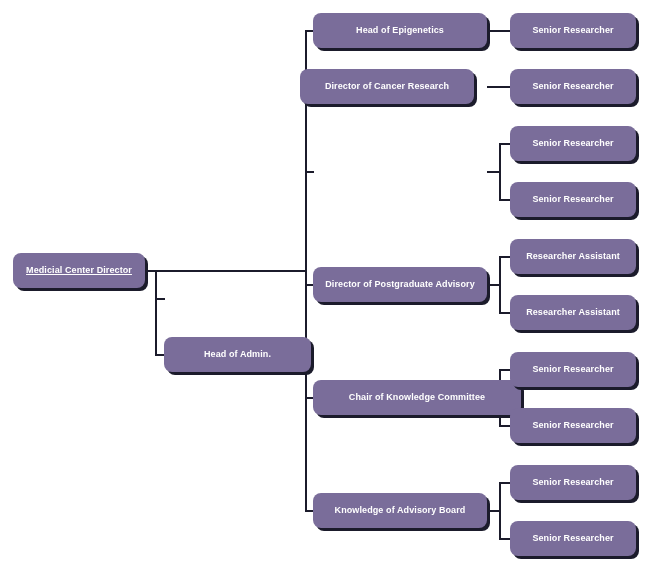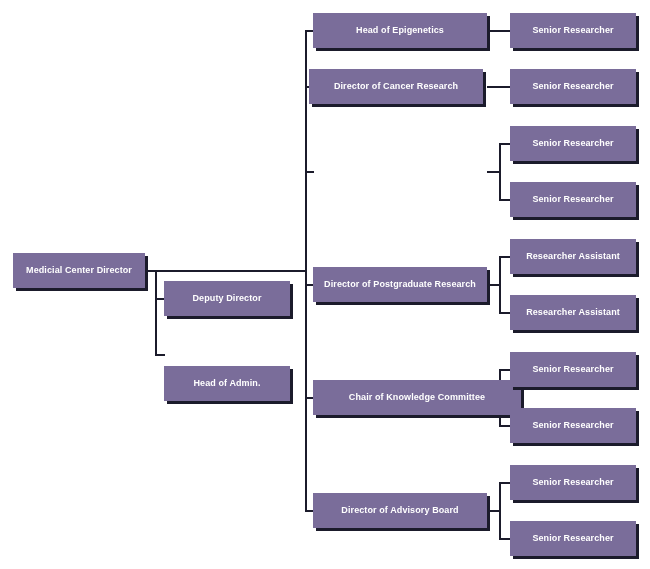--- a/index.html
+++ b/index.html
@@ -28,20 +28,21 @@
     align-items: center;
     justify-content: center;
     text-align: center;
     font-size: 9px;
     font-weight: bold;
     letter-spacing: 0.1px;
     line-height: 11px;
     padding: 0 4px;
     box-shadow: 3px 3px 0 0 #1b1b2b;
     z-index: 3;
+    border-radius: 8px;
   }
   .node .node-label {
     display: block;
     width: 100%;
     white-space: nowrap;
     overflow: hidden;
     text-overflow: ellipsis;
   }
   
   .edge {
@@ -89,45 +90,42 @@
   <div class="edge h" style="left:487px; top:397px; width:14px;"></div>
   <div class="edge v" style="left:499px; top:369px; height:58px;"></div>
   <div class="edge h" style="left:499px; top:369px; width:12px;"></div>
   <div class="edge h" style="left:499px; top:425px; width:12px;"></div>
 
   <div class="edge h" style="left:487px; top:510px; width:14px;"></div>
   <div class="edge v" style="left:499px; top:482px; height:58px;"></div>
   <div class="edge h" style="left:499px; top:482px; width:12px;"></div>
   <div class="edge h" style="left:499px; top:538px; width:12px;"></div>
 
-  <div class="node" style="left:13px; top:253px; width:132px; height:35px;">
+  <div class="node" style="left:13px; top:253px; width:132px; height:35px;text-decoration:underline;">
     <span class="node-label">Medicial Center Director</span>
   </div>
 
-  <div class="node" style="left:164px; top:281px; width:126px; height:35px;">
-    <span class="node-label">Deputy Director</span>
-  </div>
-  <div class="node" style="left:164px; top:337px; width:126px; height:35px;margin-top:29px;">
+  <div class="node" style="left:164px; top:337px; width:147px; height:35px;">
     <span class="node-label">Head of Admin.</span>
   </div>
 
   <div class="node" style="left:313px; top:13px; width:174px; height:35px;">
     <span class="node-label">Head of Epigenetics</span>
   </div>
-  <div class="node" style="left:309px; top:69px; width:174px; height:35px;">
+  <div class="node" style="left:300px; top:69px; width:174px; height:35px;">
     <span class="node-label">Director of Cancer Research</span>
   </div>
   <div class="node" style="left:313px; top:267px; width:174px; height:35px;">
-    <span class="node-label">Director of Postgraduate Research</span>
+    <span class="node-label">Director of Postgraduate Advisory</span>
   </div>
   <div class="node" style="left:313px; top:380px; width:208px; height:35px;">
     <span class="node-label">Chair of Knowledge Committee</span>
   </div>
   <div class="node" style="left:313px; top:493px; width:174px; height:35px;">
-    <span class="node-label">Director of Advisory Board</span>
+    <span class="node-label">Knowledge of Advisory Board</span>
   </div>
 
   <div class="node" style="left:510px; top:13px; width:126px; height:35px;">
     <span class="node-label">Senior Researcher</span>
   </div>
 
   <div class="node" style="left:510px; top:69px; width:126px; height:35px;">
     <span class="node-label">Senior Researcher</span>
   </div>
 

